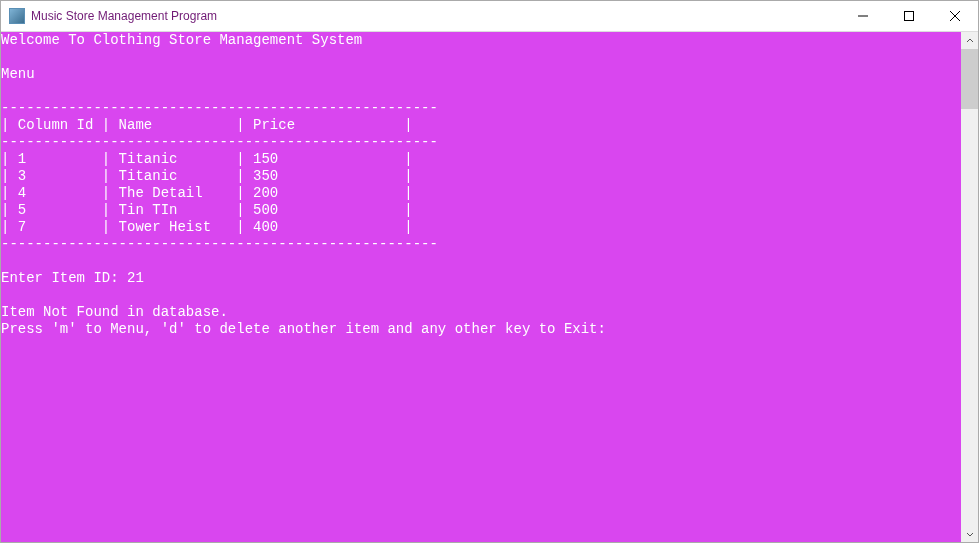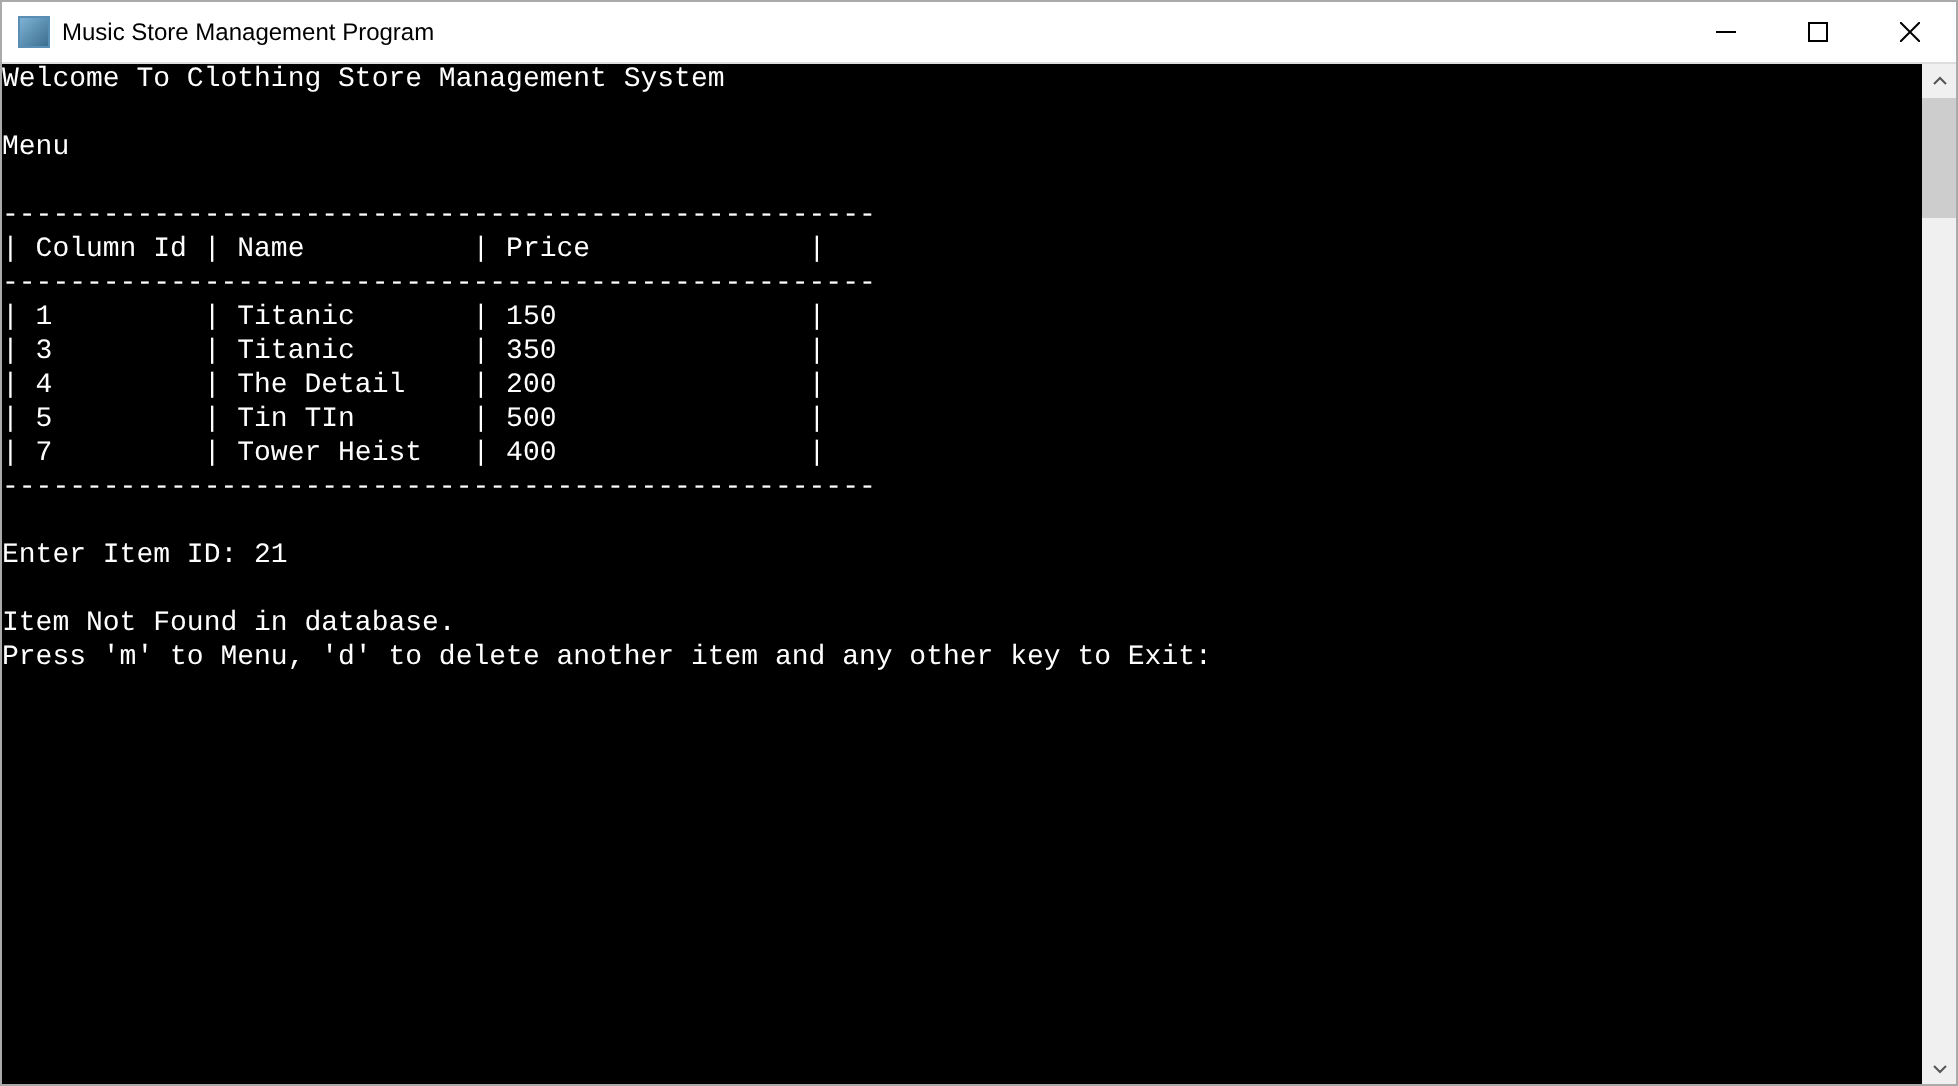--- a/index.html
+++ b/index.html
@@ -27,21 +27,21 @@
       height: 16px;
       margin-left: 8px;
       margin-right: 6px;
       border: 1px solid #5a8fb5;
       background: linear-gradient(135deg,#7fb3d5 0%,#3b6e8f 100%);
       display: inline-block;
     }
     .titlebar-title {
       flex: 1;
       font-size: 12px;
-      color: #000000;
+      color: #701a75;
       line-height: 31px;
     }
     .win-controls {
       display: flex;
       height: 100%;
     }
     .win-btn {
       width: 46px;
       height: 100%;
       display: flex;
@@ -54,21 +54,21 @@
     .win-btn.close {
       width: 46px;
     }
     .console-wrap {
       position: relative;
       height: calc(100% - 31px);
       display: flex;
     }
     .console {
       flex: 1;
-      background: #000000;
+      background: #d946ef;
       color: #fff;
       font-family: Consolas, "Courier New", monospace;
       font-size: 14px;
       line-height: 17px;
       padding: 0 0 0 0;
       white-space: pre;
       overflow: hidden;
     }
     .scrollbar {
       width: 17px;

